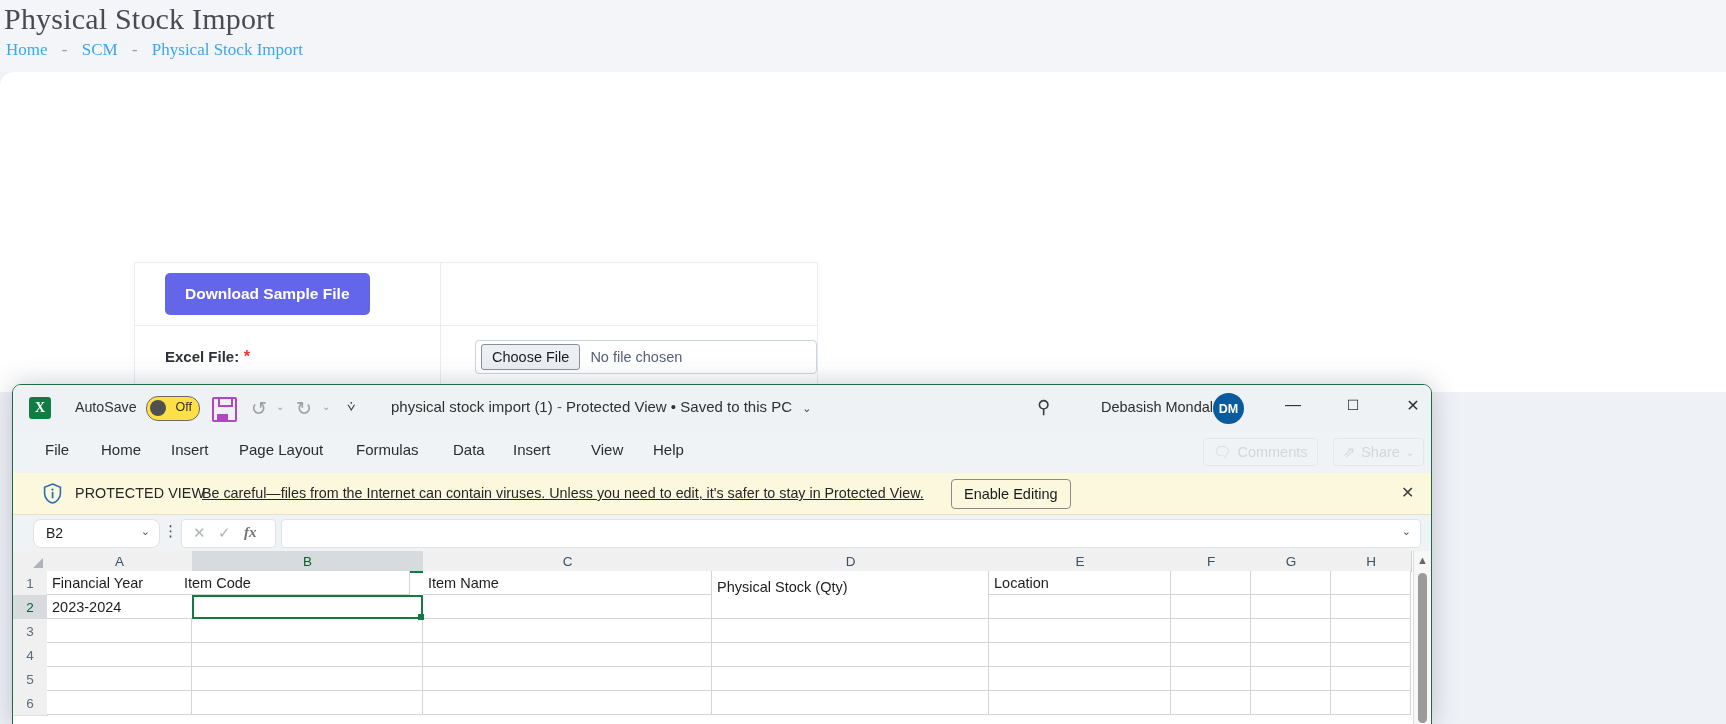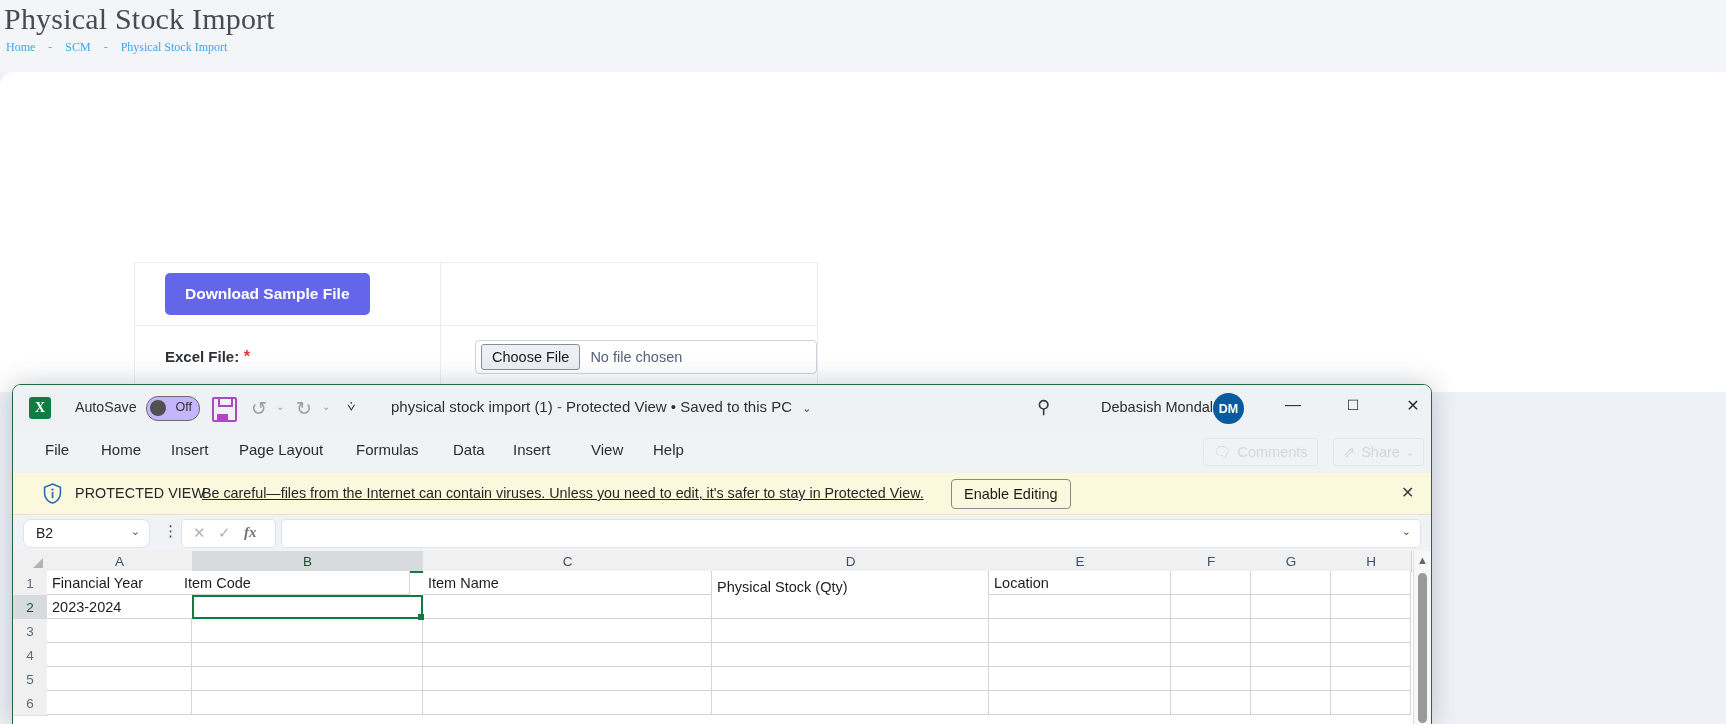--- a/index.html
+++ b/index.html
@@ -14,21 +14,21 @@
   
   .page-header { position: absolute; left: 0; top: 0; width: 1726px; height: 72px; background: #f3f5f9; }
   .page-title {
     position: absolute; left: 4px; top: 2px;
     font-family: "Liberation Serif", serif;
     font-size: 30px; color: #4a4a55; letter-spacing: .2px;
   }
   .breadcrumb {
     position: absolute; left: 6px; top: 40px;
     font-family: "Liberation Serif", serif;
-    font-size: 12px; color: #3aa7ef;
+    font-size: 17px; color: #3aa7ef;
   }
   .breadcrumb span.crumb { color: #3aa7ef; cursor: pointer; }
   .breadcrumb span.sep { color: #8fa0b4; padding: 0 10px; }
 
   .card {
     position: absolute; left: 0; top: 72px; width: 1726px; height: 320px;
     background: #ffffff; border-radius: 14px 0 0 0;
   }
 
   .form-table {
@@ -83,21 +83,21 @@
   .x-icon {
     position: absolute; left: 16px; top: 12px; width: 22px; height: 22px;
     background: #107c41; border-radius: 3px;
     color: #fff; font-size: 14px; font-weight: bold;
     display: flex; align-items: center; justify-content: center;
     font-family: "Liberation Serif", serif;
   }
   .autosave-label { position: absolute; left: 62px; top: 14px; font-size: 14.2px; color: #323232; }
   .toggle {
     position: absolute; left: 133px; top: 11px; width: 52px; height: 23px;
-    border: 1px solid #6b6b6b; border-radius: 12px; background: #c4b5fd;
+    border: 1px solid #6b6b6b; border-radius: 12px; background: #fde047;
   }
   .toggle .knob { position: absolute; left: 3px; top: 3px; width: 16px; height: 16px; border-radius: 50%; background: #505050; }
   .toggle .state { position: absolute; right: 7px; top: 3px; font-size: 12.5px; color: #333; }
 
   .qat-save {
     position: absolute; left: 199px; top: 12px; width: 21px; height: 21px;
     border: 2px solid #b146c2; border-radius: 2px;
   }
   .qat-save::before { content:""; position:absolute; left:4px; top:-1px; width:11px; height:7px; border:2px solid #b146c2; border-top:none;}
   .qat-save::after  { content:""; position:absolute; left:3px; bottom:0; width:11px; height:6px; background:#b146c2;}
@@ -131,21 +131,21 @@
   .pv-btn {
     position: absolute; left: 938px; top: 6px;
     background: #fcf8dd; border: 1px solid #8a8a8a; border-radius: 4px;
     font-size: 14.5px; color: #1b1b1b; padding: 6px 12px; cursor: pointer;
     font-family: "Liberation Sans", sans-serif;
   }
   .pv-close { position: absolute; left: 1388px; top: 10px; font-size: 16px; color: #3c3c3c; }
 
   .formula-bar { position: relative; height: 36px; background: #f0f3f6; }
   .name-box {
-    position: absolute; left: 10px; top: 4px; width: 125px; height: 27px;
+    position: absolute; left: 20px; top: 4px; width: 125px; height: 27px;
     background: #fff; border: 1px solid #dfe3e8; border-radius: 8px;
   }
   .name-box .val { position: absolute; left: 12px; top: 5px; font-size: 14px; color: #232323; }
   .name-box .chev { position: absolute; right: 9px; top: 5px; font-size: 11px; color: #555; }
   .fb-dots { position: absolute; left: 150px; top: 7px; font-size: 15px; color: #444; letter-spacing: 0; }
   .fb-grp {
     position: absolute; left: 168px; top: 4px; width: 93px; height: 27px;
     background: #fff; border: 1px solid #dfe3e8; border-radius: 4px;
   }
   .fb-grp span { position: absolute; top: 4px; font-size: 15px; }

